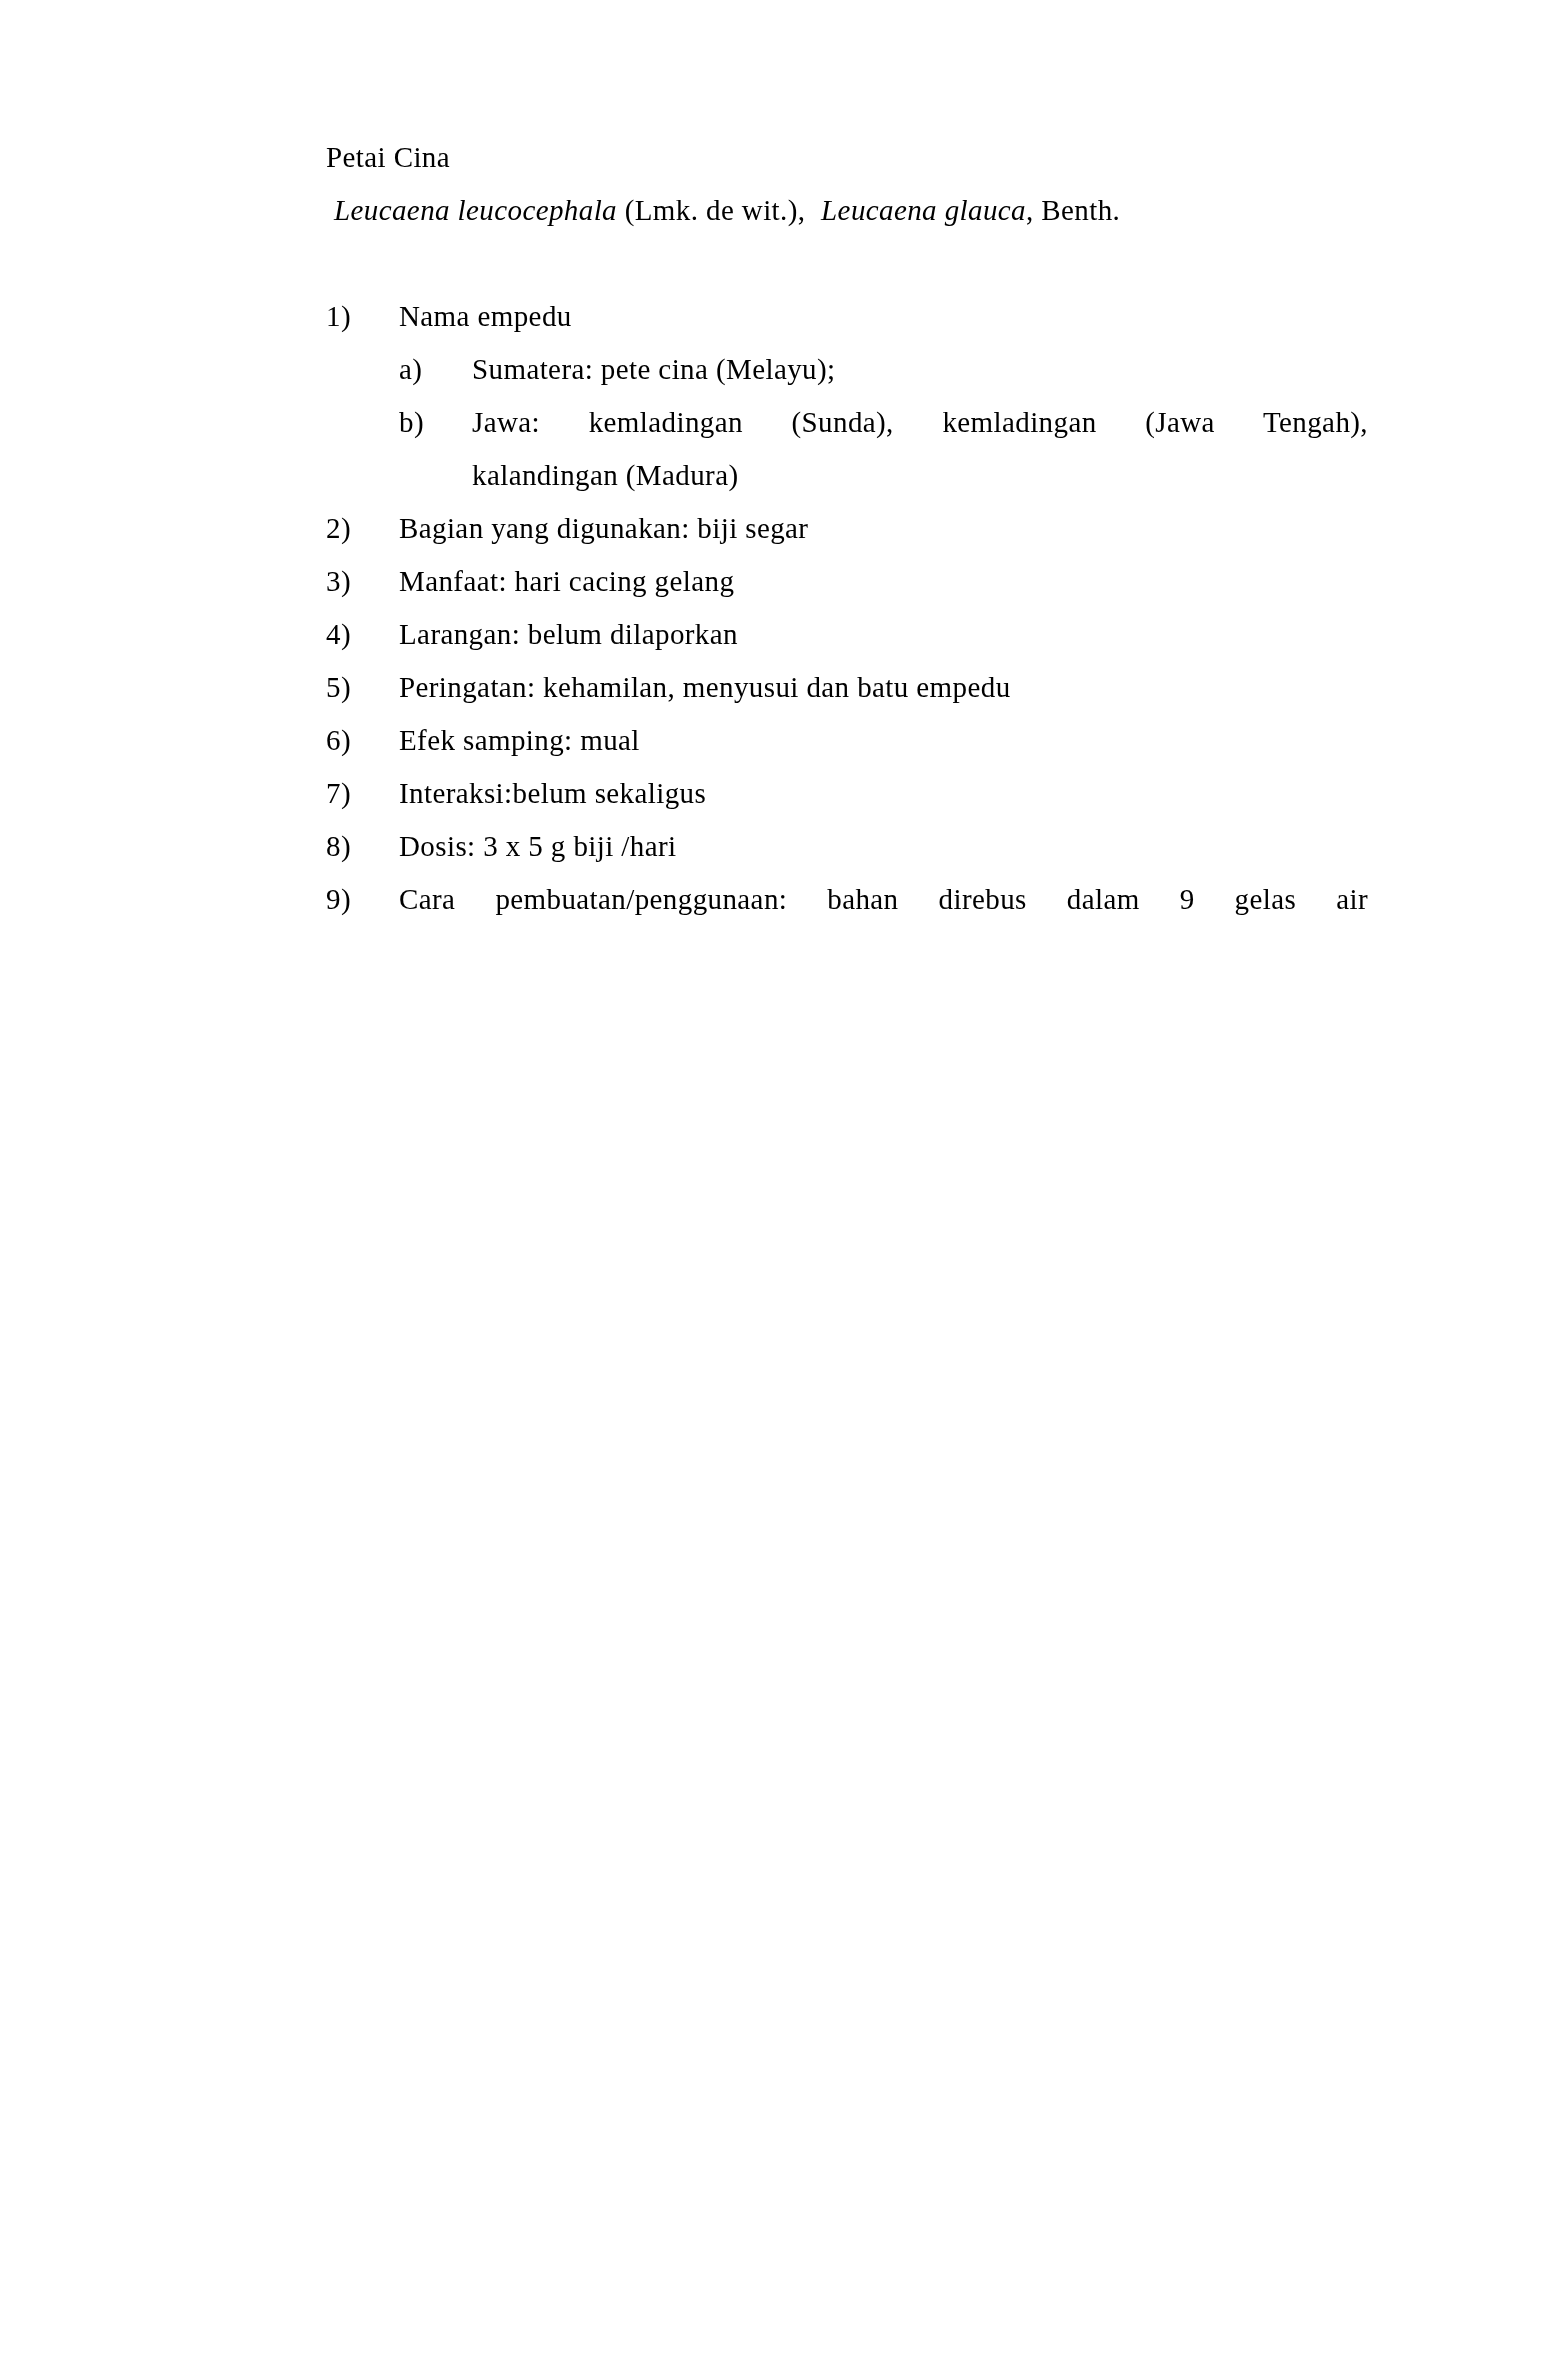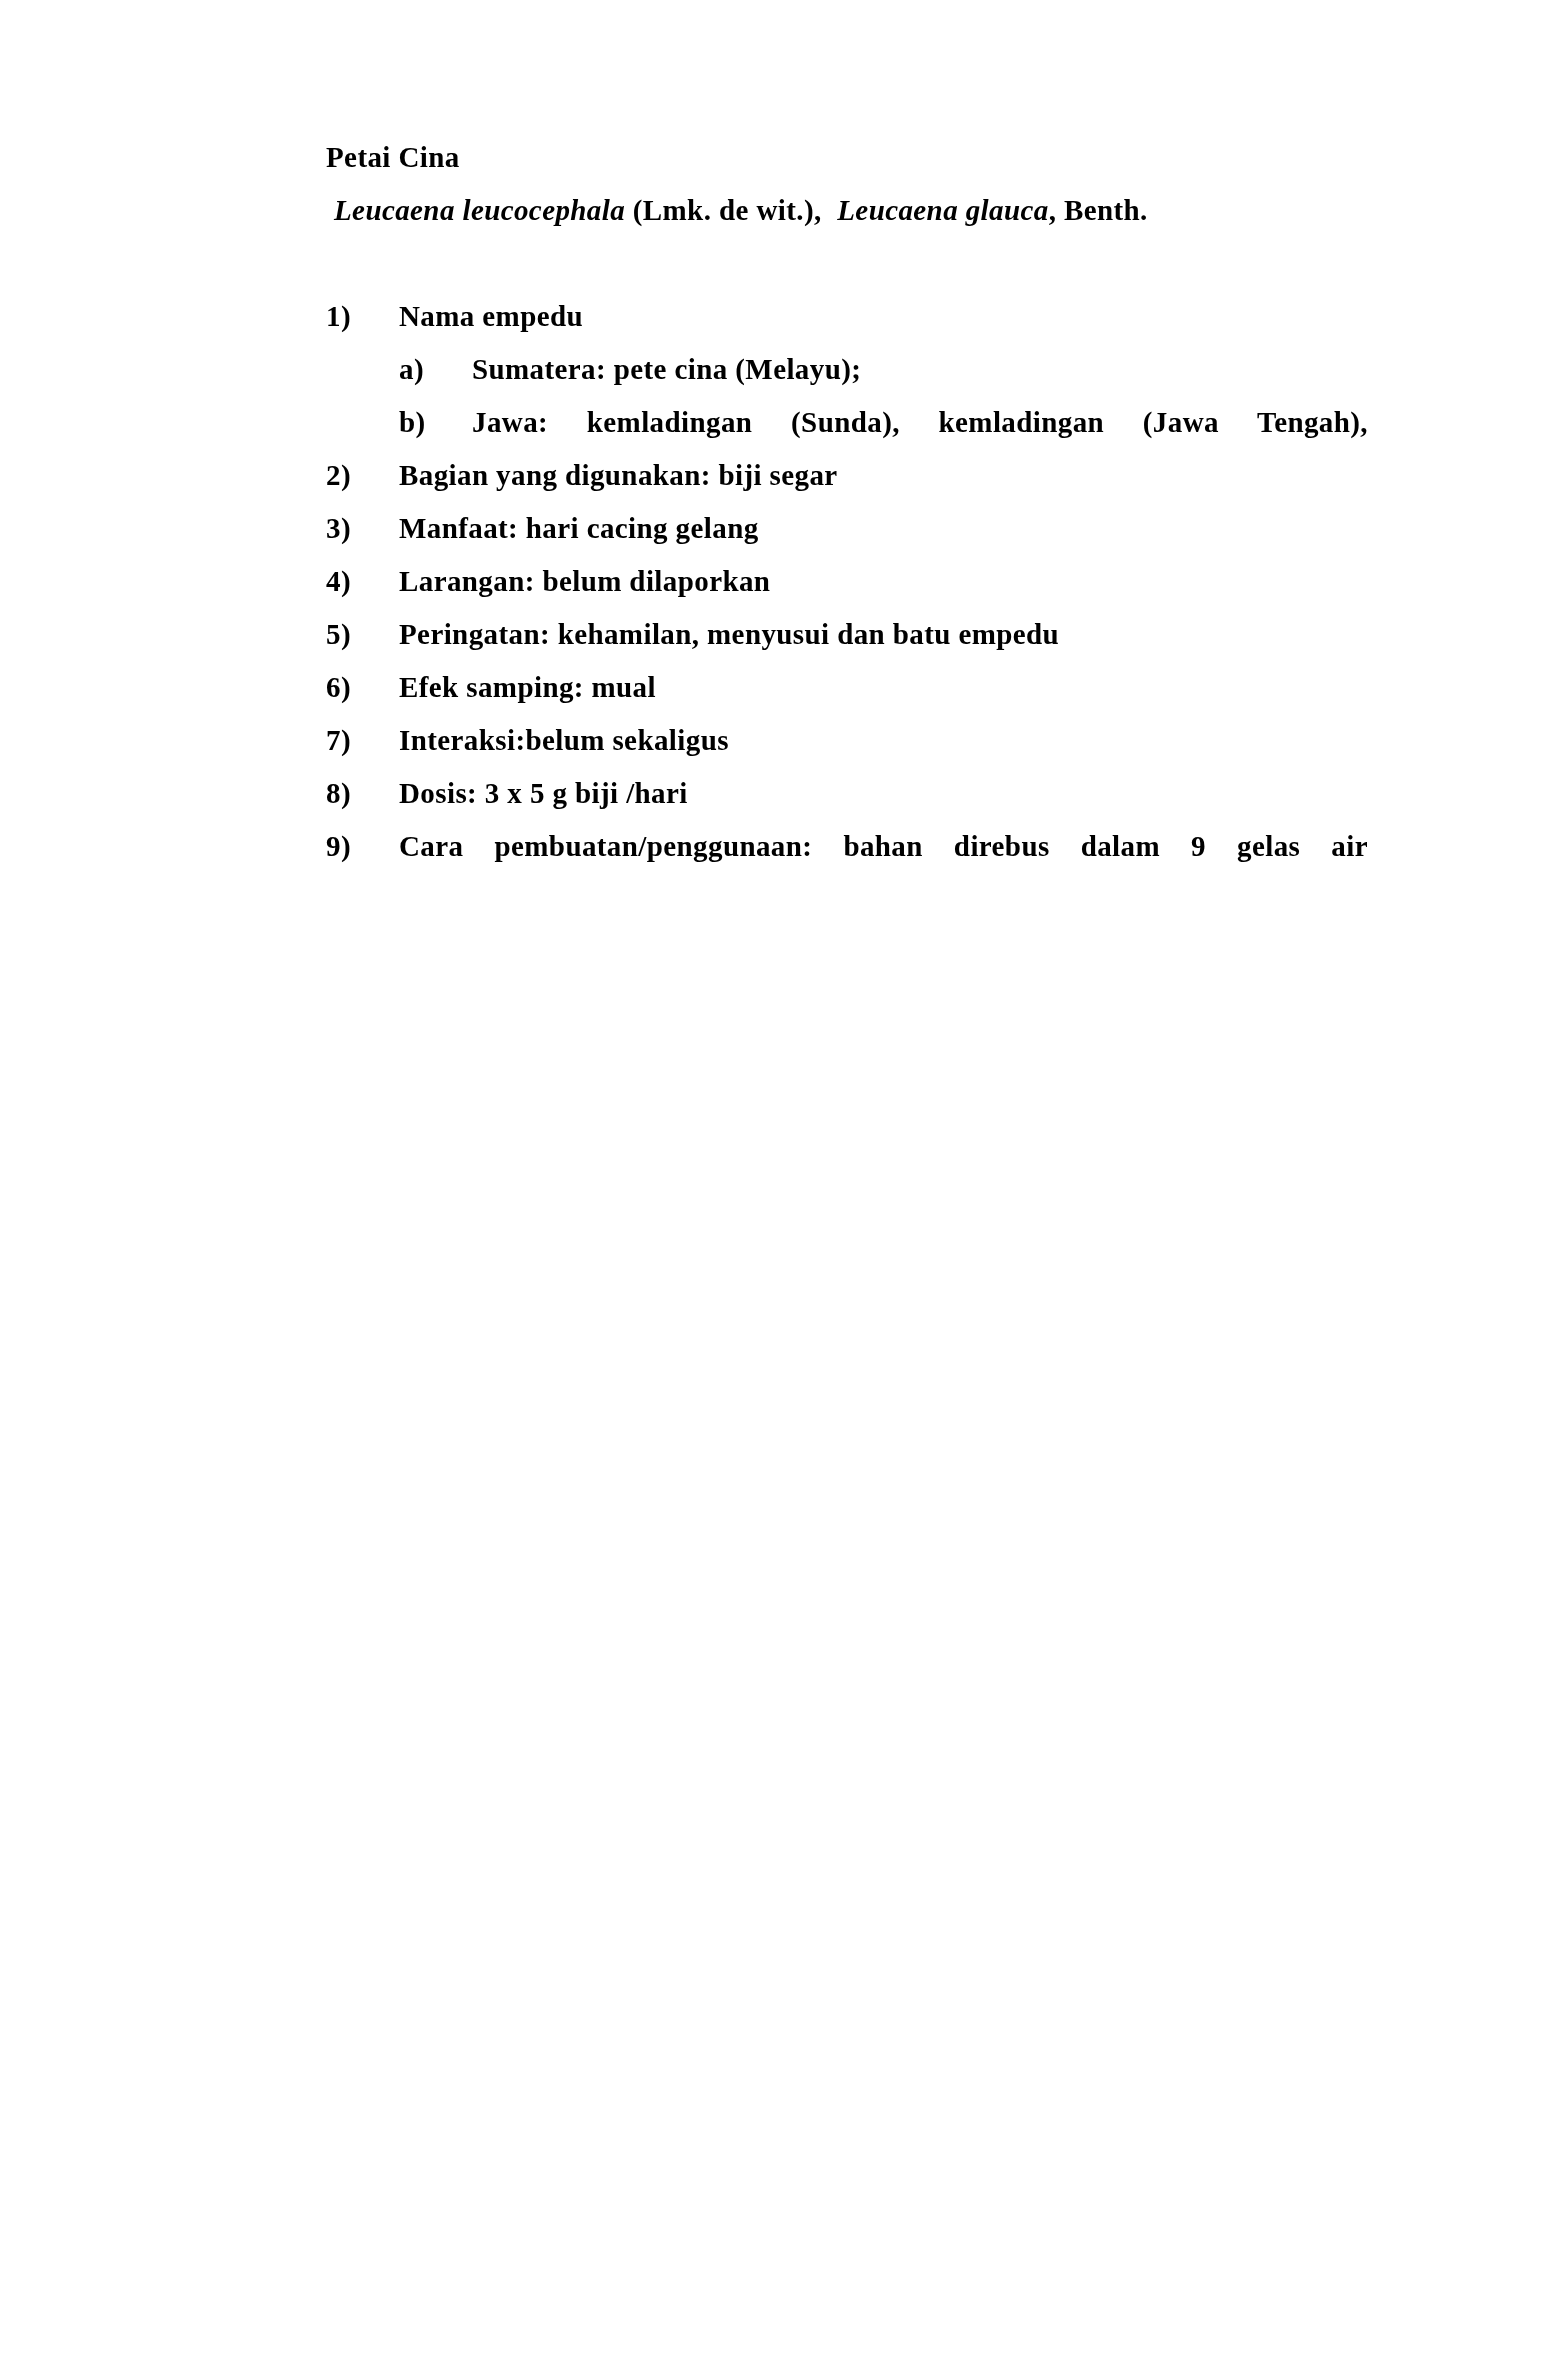--- a/index.html
+++ b/index.html
@@ -10,21 +10,20 @@
   .page {
     position: relative;
     width: 1555px;
     height: 2377px;
     background: #ffffff;
     overflow: hidden;
     font-family: "Liberation Serif", "DejaVu Serif", serif;
     font-size: 29px;
     color: #000000;
     letter-spacing: 0.4px;
-    font-weight: bold;
   }
   .doc {
     position: absolute;
     left: 326px;
     top: 131px;
     width: 1042px;
     line-height: 53px;
   }
   .line { white-space: pre-wrap; }
   .it { font-style: italic; margin-left: 8px; }
@@ -59,20 +58,21 @@
 
     <div class="item l2">
       <span class="marker">a)</span>
       <div class="content">Sumatera: pete cina (Melayu);</div>
     </div>
 
     <div class="item l2">
       <span class="marker">b)</span>
       <div class="content">
         <div class="jline">Jawa: kemladingan (Sunda), kemladingan (Jawa Tengah),</div>
+        <div>kalandingan (Madura)</div>
       </div>
     </div>
 
     <div class="item l1">
       <span class="marker">2)</span>
       <div class="content">Bagian yang digunakan: biji segar</div>
     </div>
 
     <div class="item l1">
       <span class="marker">3)</span>

